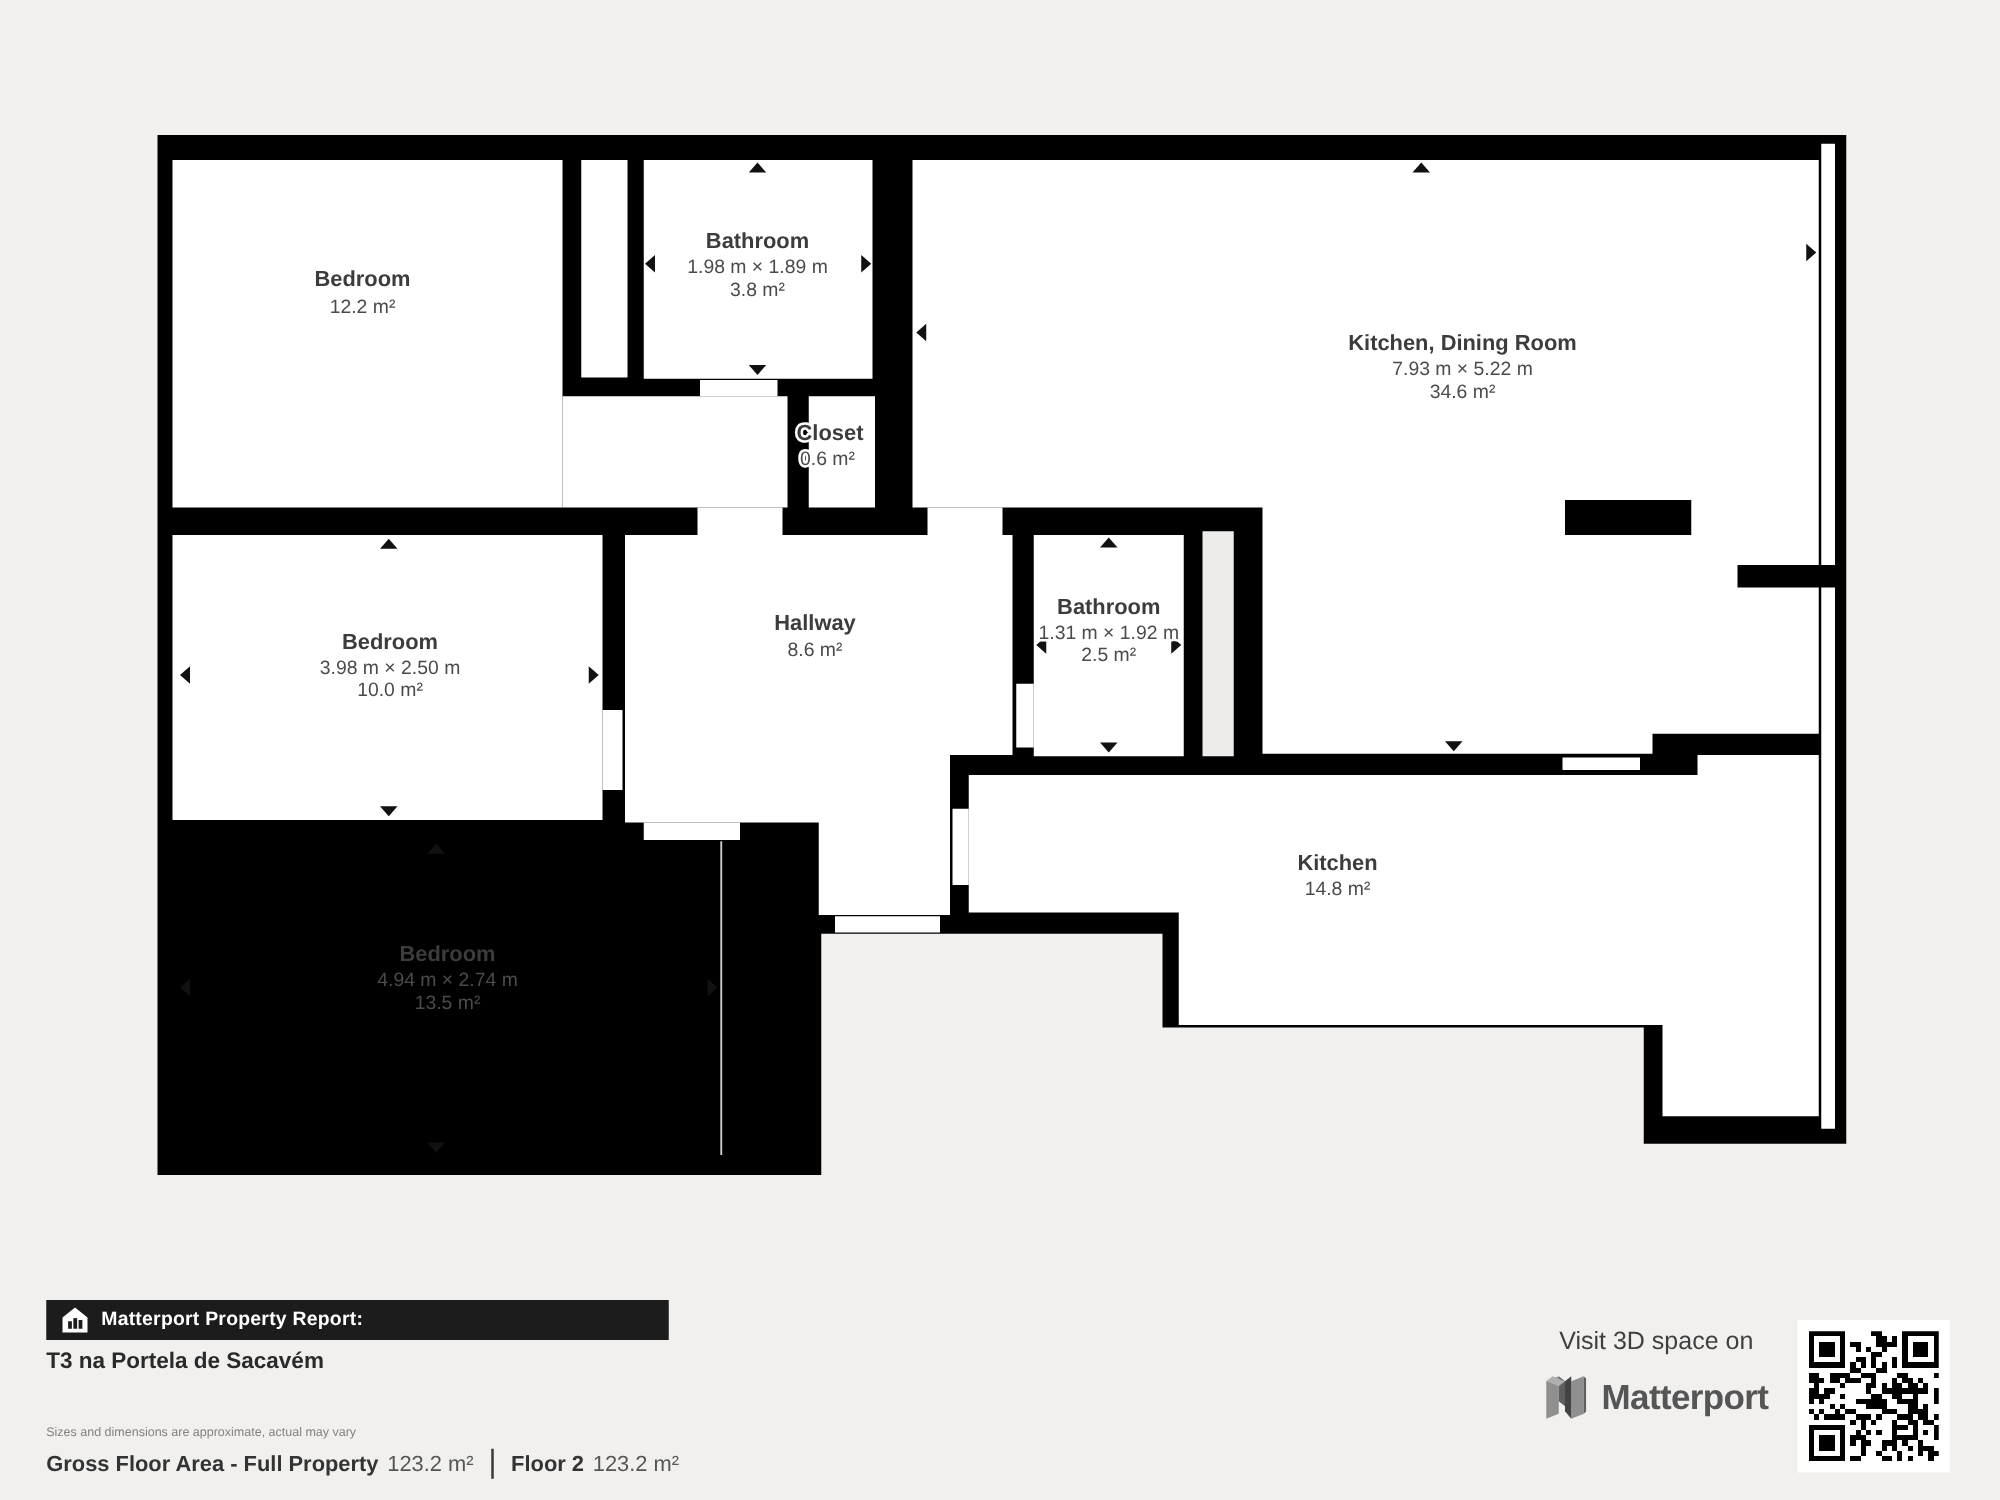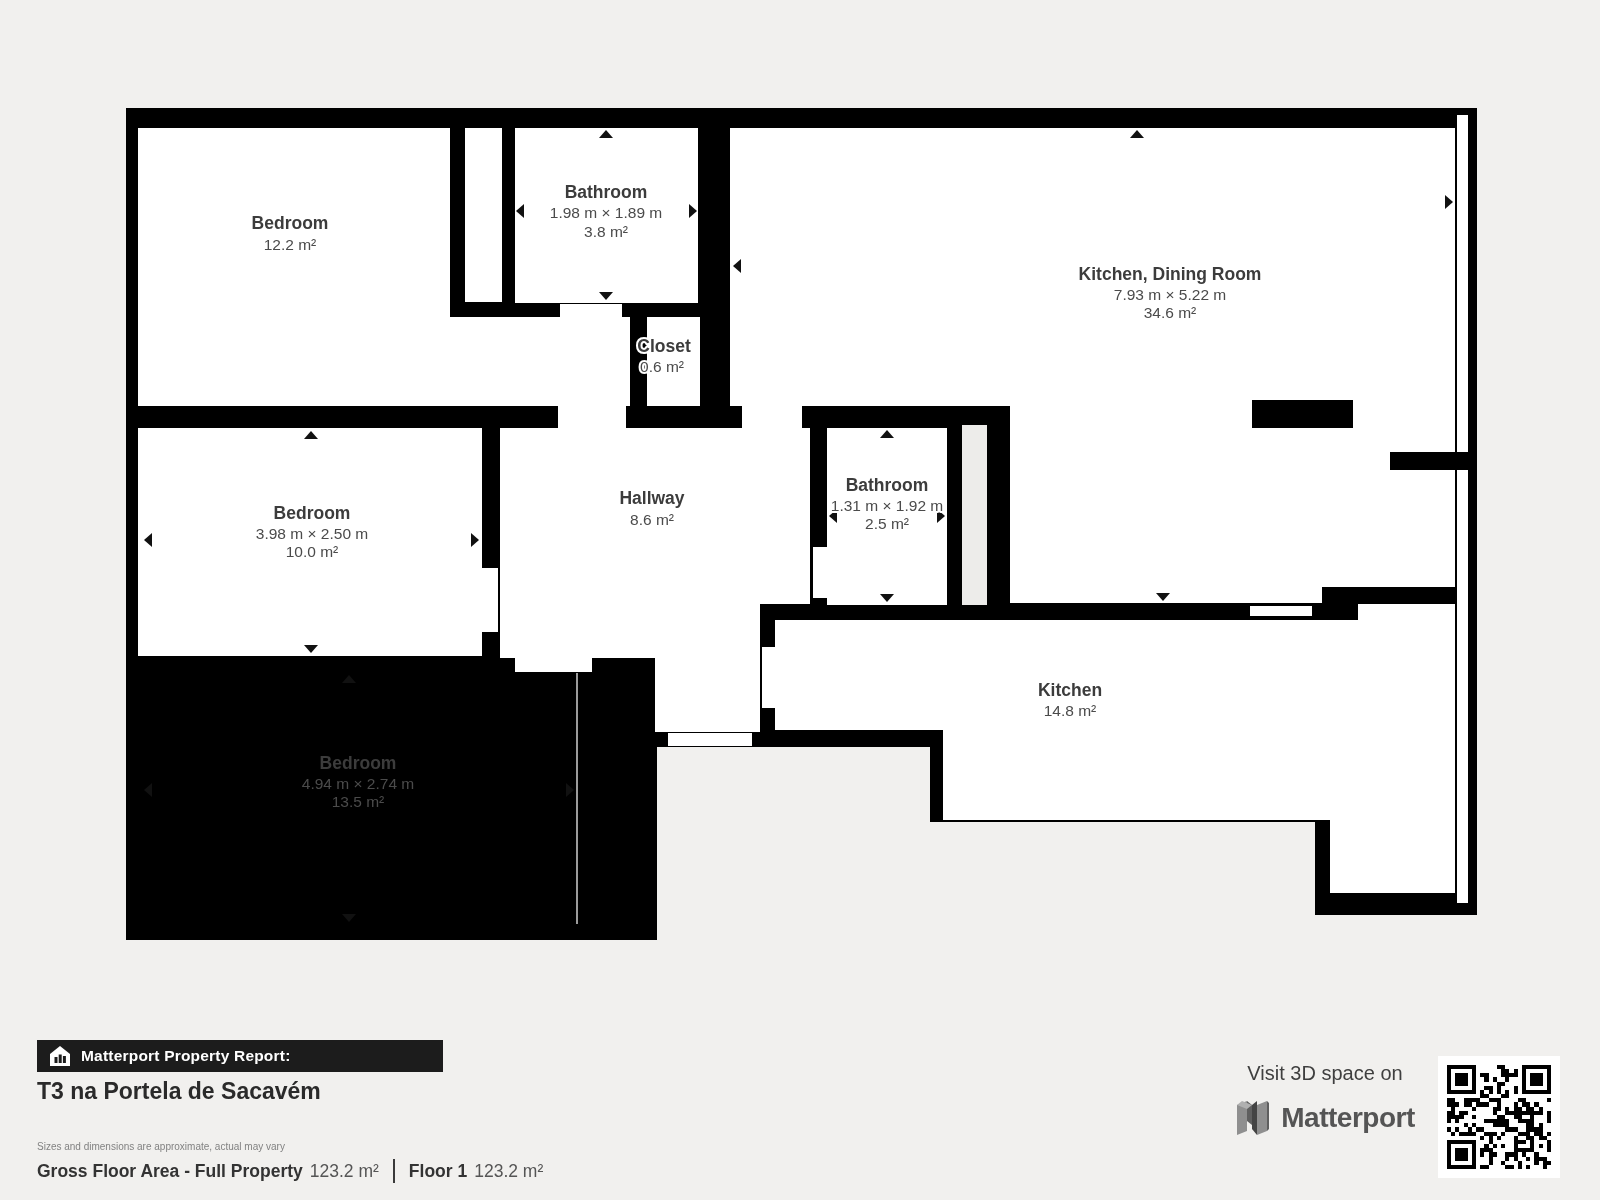--- a/index.html
+++ b/index.html
@@ -8,27 +8,27 @@
     background:#f1f0ee;
     font-family:"Liberation Sans","DejaVu Sans",sans-serif;
   }
   #plan{position:absolute;left:0;top:0;}
   svg text{user-select:none;}
   .room-name{font-size:17.5px;font-weight:bold;fill:#3c3c3c;}
   .room-dims,.room-area{font-size:15.5px;fill:#4b4b4b;}
   .halo{paint-order:stroke;stroke:#ffffff;stroke-width:4px;stroke-linejoin:round;}
   
   .report-bar{
-    position:absolute;left:37px;top:1040px;width:406px;height:32px;
+    position:absolute;left:37px;top:1040px;width:498px;height:32px;
     background:#1c1c1c;color:#fff;display:flex;align-items:center;gap:10px;
     padding-left:12px;box-sizing:border-box;
   }
   .report-bar-label{font-size:15.5px;font-weight:bold;letter-spacing:.2px;}
   .report-title{
-    position:absolute;left:37px;top:1078px;font-size:23px;font-weight:bold;color:#2a2a2a;
+    position:absolute;left:37px;top:1078px;font-size:18px;font-weight:bold;color:#2a2a2a;
   }
   .gfa-line{
     position:absolute;left:37px;top:1159px;display:flex;align-items:center;
     font-size:17.5px;color:#555;
   }
   .gfa-line b{color:#333;margin-right:7px;}
   .gfa-divider{width:2px;height:24px;background:#3a3a3a;margin:0 14px;}
   .disclaimer{
     position:absolute;left:37px;top:1141px;font-size:10px;color:#828282;
   }
@@ -146,21 +146,21 @@
   </svg>
   <span class="report-bar-label">Matterport Property Report:</span>
 </div>
 
 <div class="report-title">T3 na Portela de Sacavém</div>
 
 <div class="gfa-line">
   <b>Gross Floor Area - Full Property</b>
   <span>123.2 m²</span>
   <span class="gfa-divider"></span>
-  <b>Floor 1</b>
+  <b>Floor 2</b>
   <span>123.2 m²</span>
 </div>
 
 <div class="disclaimer">Sizes and dimensions are approximate, actual may vary</div>
 
 <div class="visit-block">
   <div class="visit-text">Visit 3D space on</div>
   <div class="brand-row">
     <svg width="34" height="38" viewBox="0 0 34 38">
       <polygon fill="#8f8f8f" points="2,6 12,2 12,32 2,36"></polygon>

